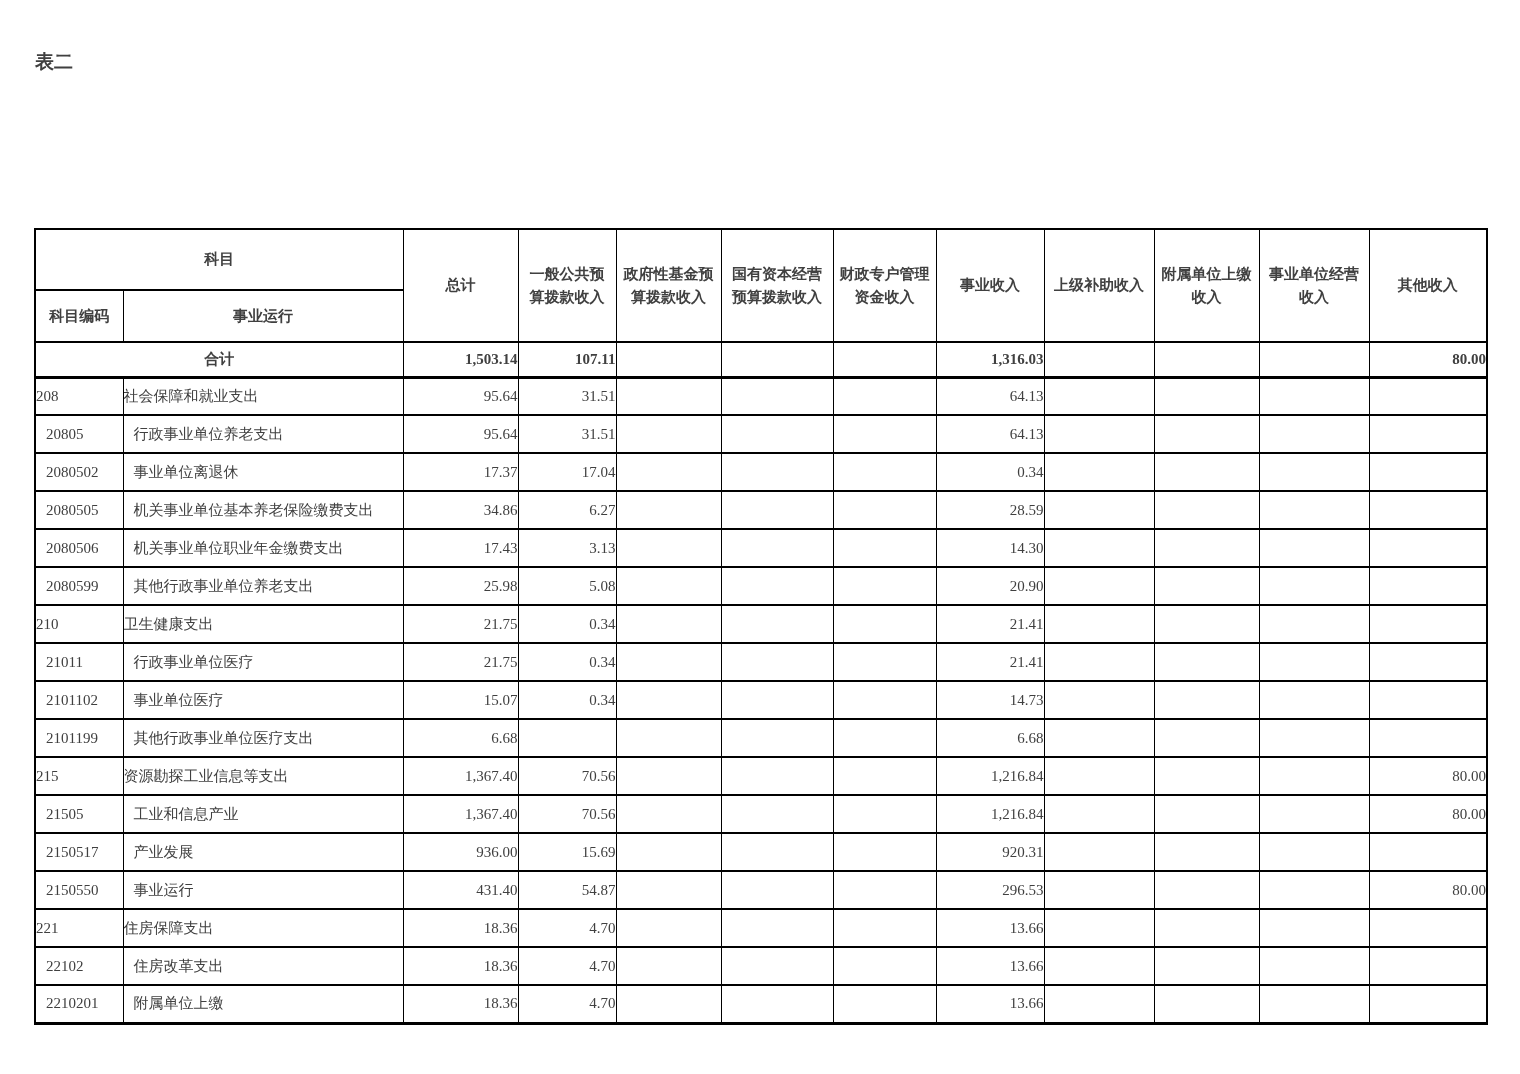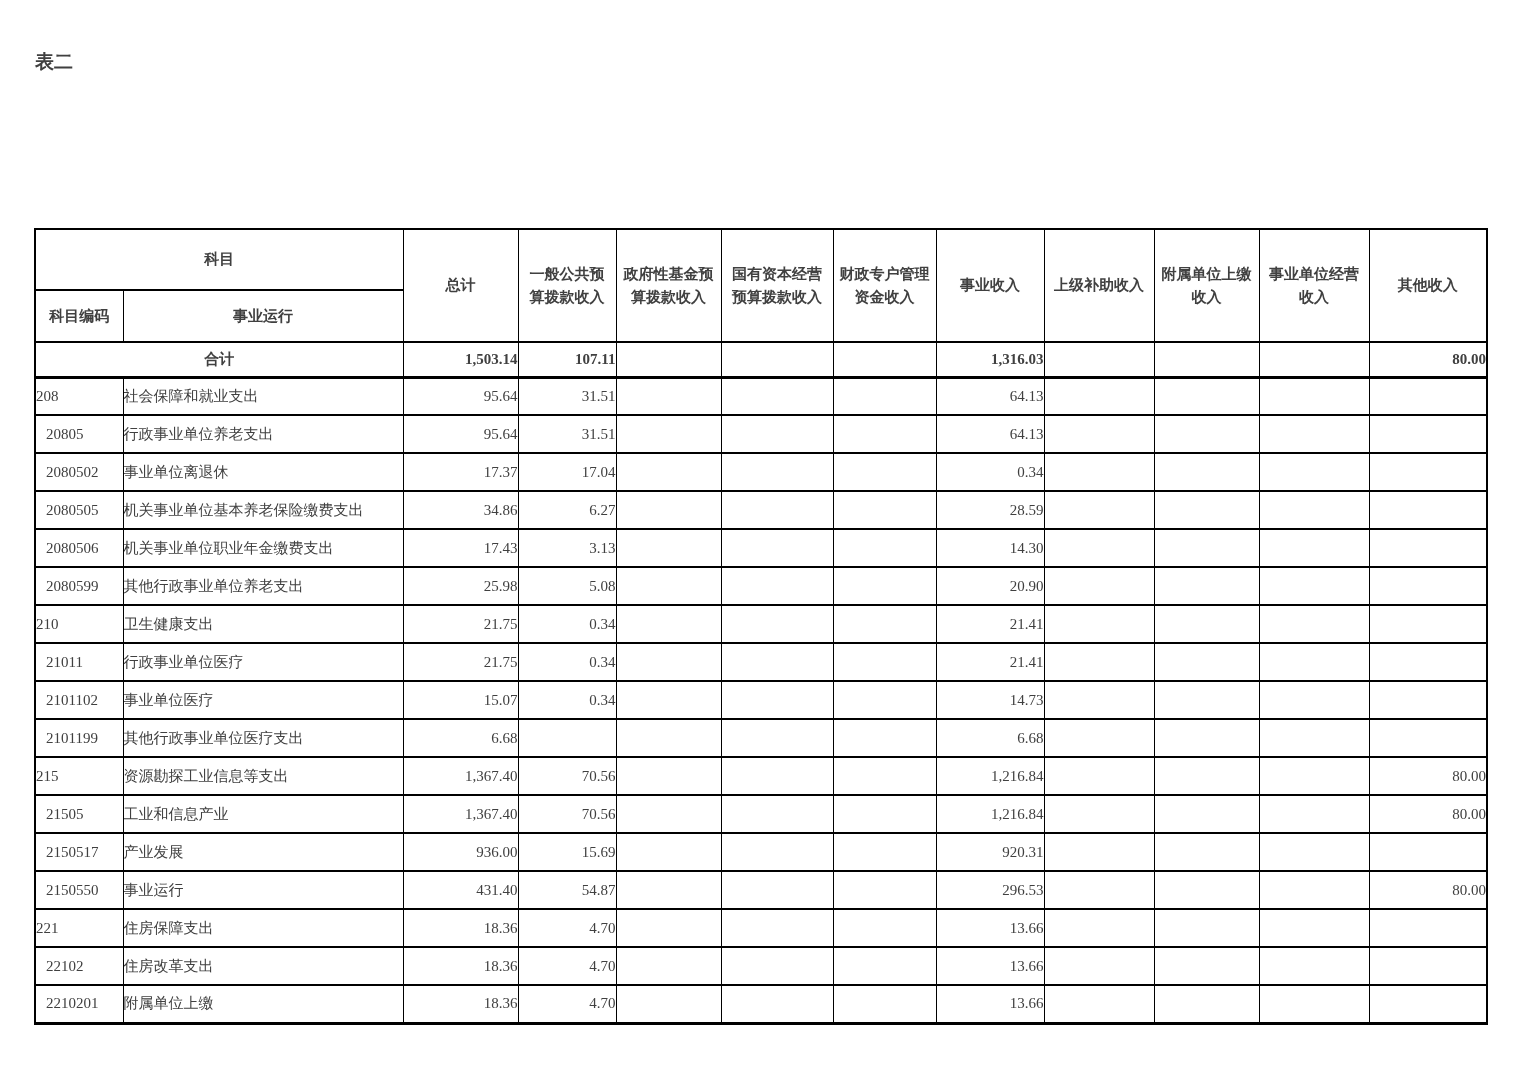--- a/index.html
+++ b/index.html
@@ -39,21 +39,21 @@
   tr.hr1 { height:61px;margin-top:11px; }
   tr.hr2 { height:52px; }
   tr.total-row { height:35px; }
   tr.total-row td { font-weight:bold; border-bottom-width:3px;margin-left:33px; }
   tr.data-row { height:38px; }
   td.total-label { text-align:center; }
   td.num { text-align:right; padding-right:4px; }
   td.code { text-align:left; padding-left:2px; }
   td.name { text-align:left; padding-left:4px; }
   td.code.indent { padding-left:10px; }
-  td.name.indent { }
+  td.name.indent { padding-left:10px; }
 </style>
 </head>
 <body>
 
 <div class="page">
   <div class="corner">表二</div>
 
   <table class="income">
     <colgroup>
       <col class="c1">

